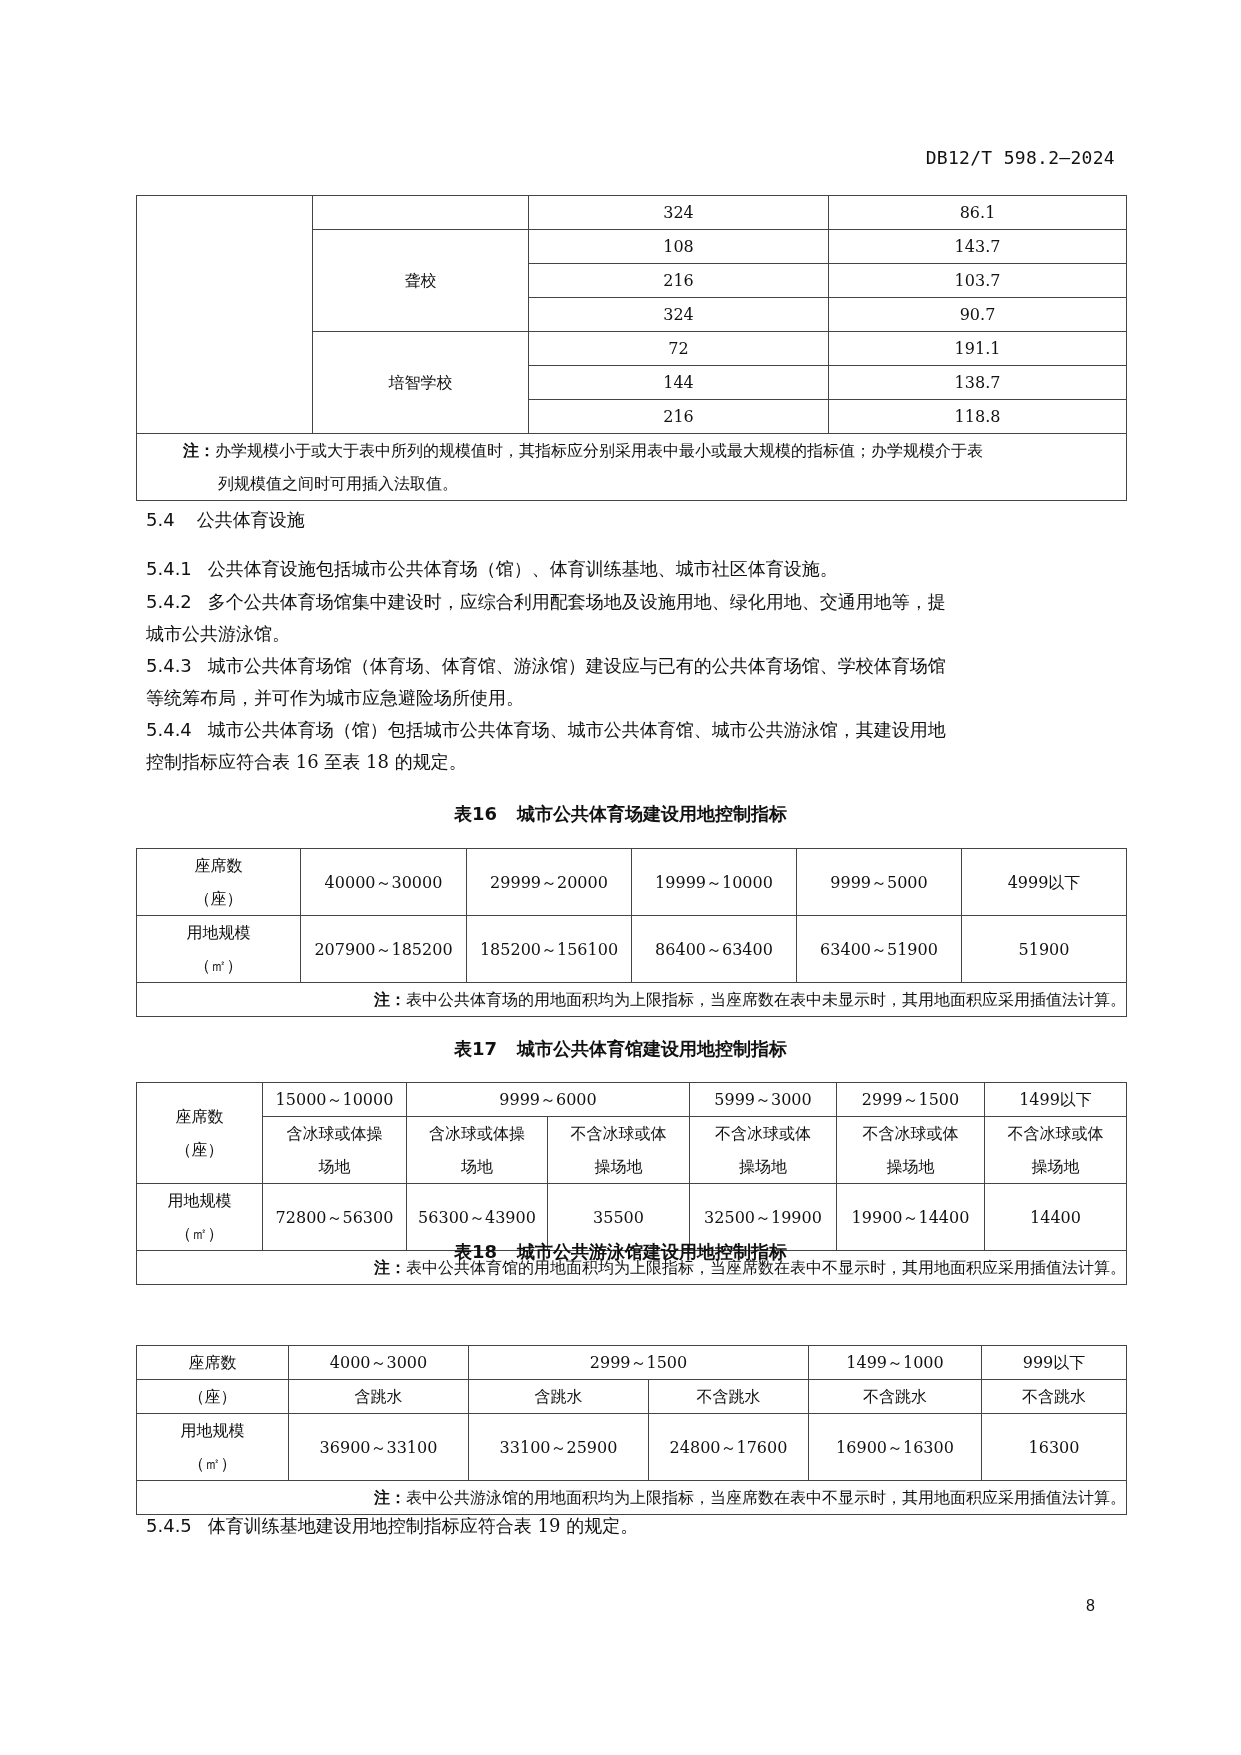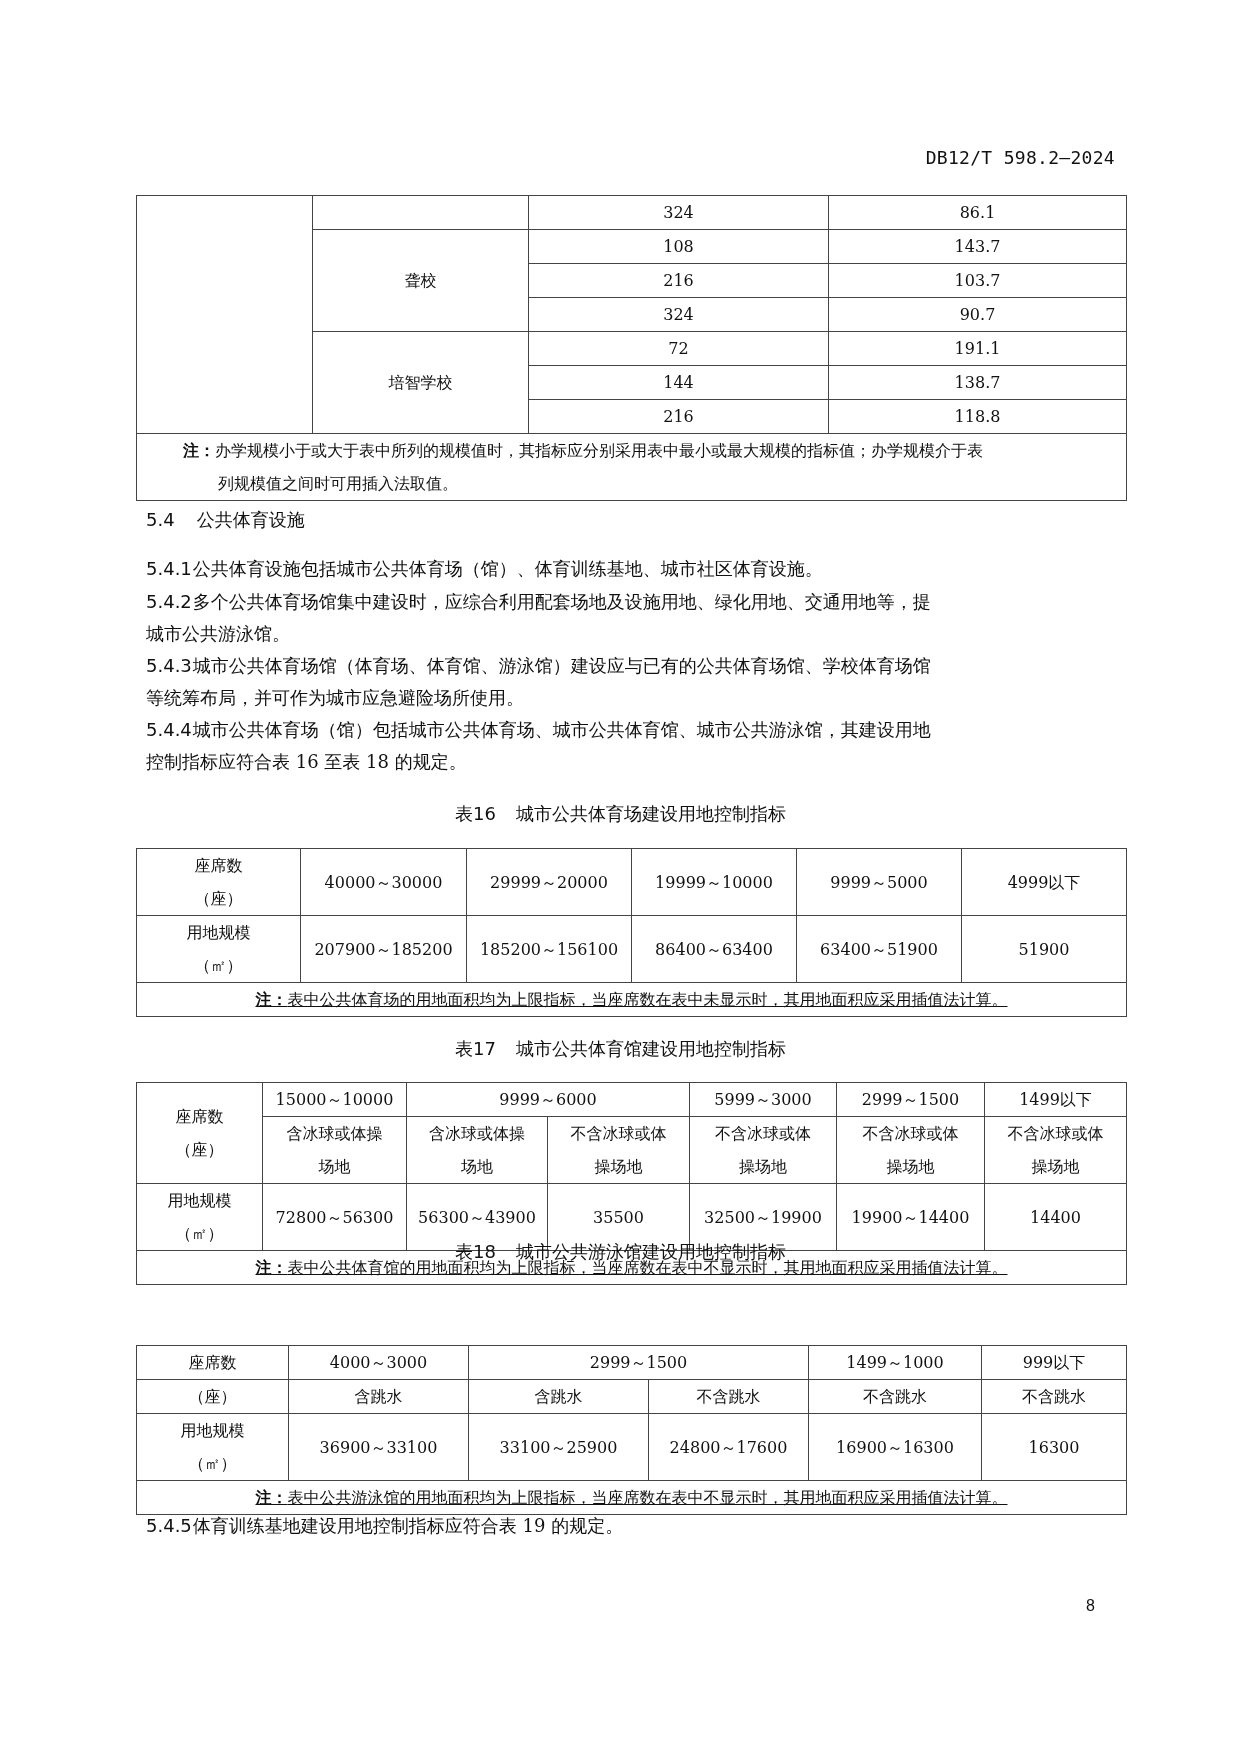--- a/index.html
+++ b/index.html
@@ -19,39 +19,39 @@
   }
   table {
     position: absolute; left: 136px; width: 990px;
     border-collapse: collapse; table-layout: fixed;
     font-size: 16px;
   }
   td {
     border: 1.5px solid #444; text-align: center; vertical-align: middle;
     padding: 0; line-height: 33px;
   }
-  td.note { text-align: center; line-height: 33px; text-decoration: underline; }
+  td.note { text-align: right; line-height: 33px; }
   td.note .lbl { font-weight: bold; }
   td.note-wrap { text-align: left; padding: 0 10px 0 46px; line-height: 33px; }
   .wrap-indent { display: block; padding-left: 35px; }
   .two-line { line-height: 33px; }
 
   .p {
     position: absolute; left: 146px; width: 970px;
     font-size: 18px; line-height: 32px;
   }
-  .p .num { font-family: "DejaVu Sans", sans-serif; margin-right: 1px; }
+  .p .num { font-family: "DejaVu Sans", sans-serif; margin-right: 16px; }
   .sec {
     position: absolute; left: 146px; font-size: 18px;
     font-family: "DejaVu Sans", sans-serif;
   }
   .sec .num { margin-right: 22px; margin-top: 23px; }
   .caption {
     position: absolute; left: 0; width: 1241px; text-align: center;
-    font-size: 18px; font-weight: normal;
+    font-size: 18px; font-weight: bold;
     font-family: "DejaVu Sans", sans-serif;
   }
   .caption .num { margin-right: 20px; }
 </style>
 </head>
 <body>
 
 <div class="std-code">DB12/T 598.2—2024</div>
 
 <table style="top:195px;">

